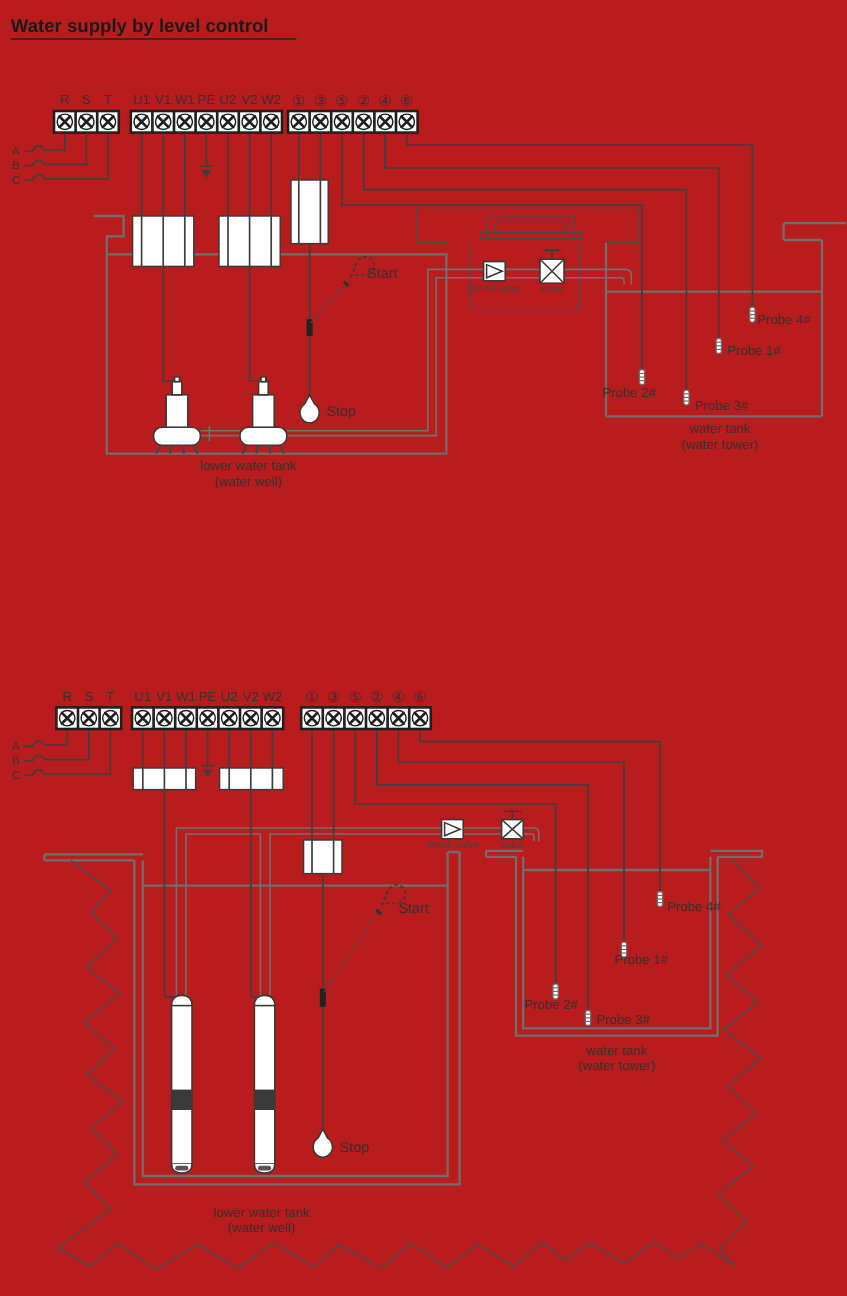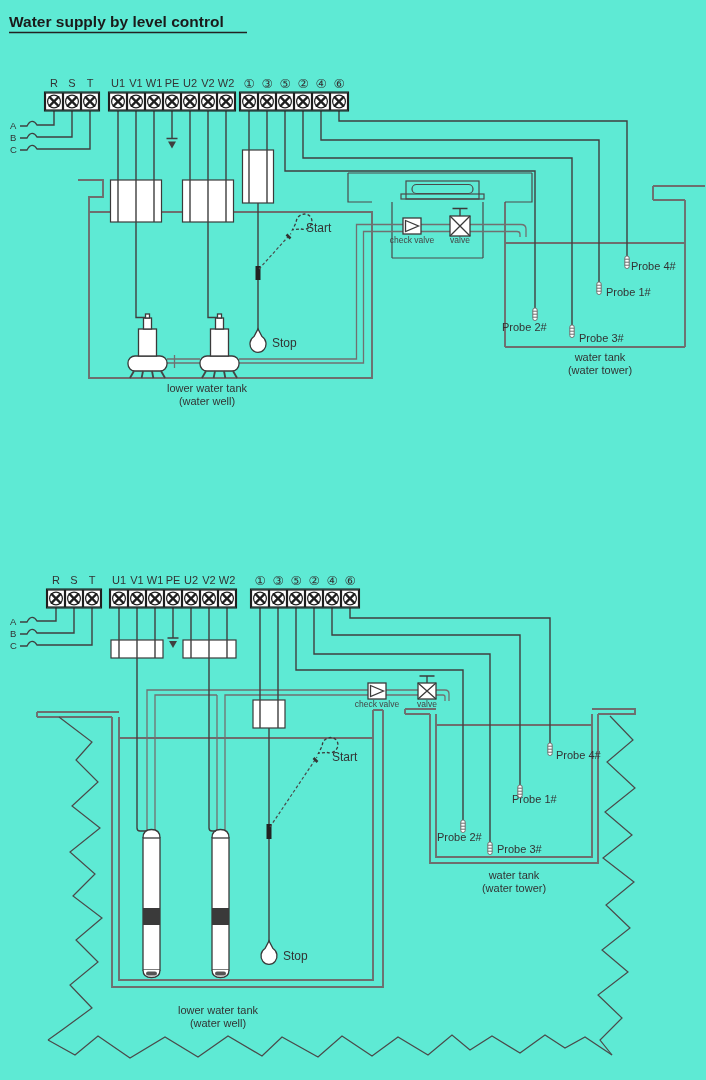--- a/index.html
+++ b/index.html
@@ -1,16 +1,16 @@
 <!DOCTYPE html>
 <html><head>
 <meta charset="utf-8">
 <style>
   html,body{margin:0;padding:0;background:#fff}
-  .page{width:706px;height:1080px;position:relative;background:#5eead4;overflow:hidden}
+  .page{width:706px;height:1080px;position:relative;background:#b91c1c;overflow:hidden}
   svg{display:block}
   svg text{font-family:"Liberation Sans","DejaVu Sans",sans-serif;fill:#333}
   .title{font-size:15.5px;font-weight:bold;fill:#1a1a1a}
   .t11{font-size:11px}
   .t12{font-size:12px}
   .t8{font-size:8.5px;fill:#444}
   .t9{font-size:9.5px}
   .mid{text-anchor:middle}
   .cn{font-family:"DejaVu Sans",sans-serif;font-size:12.5px}
   .wire{stroke:#3f3f3f;stroke-width:1.4;fill:none}

